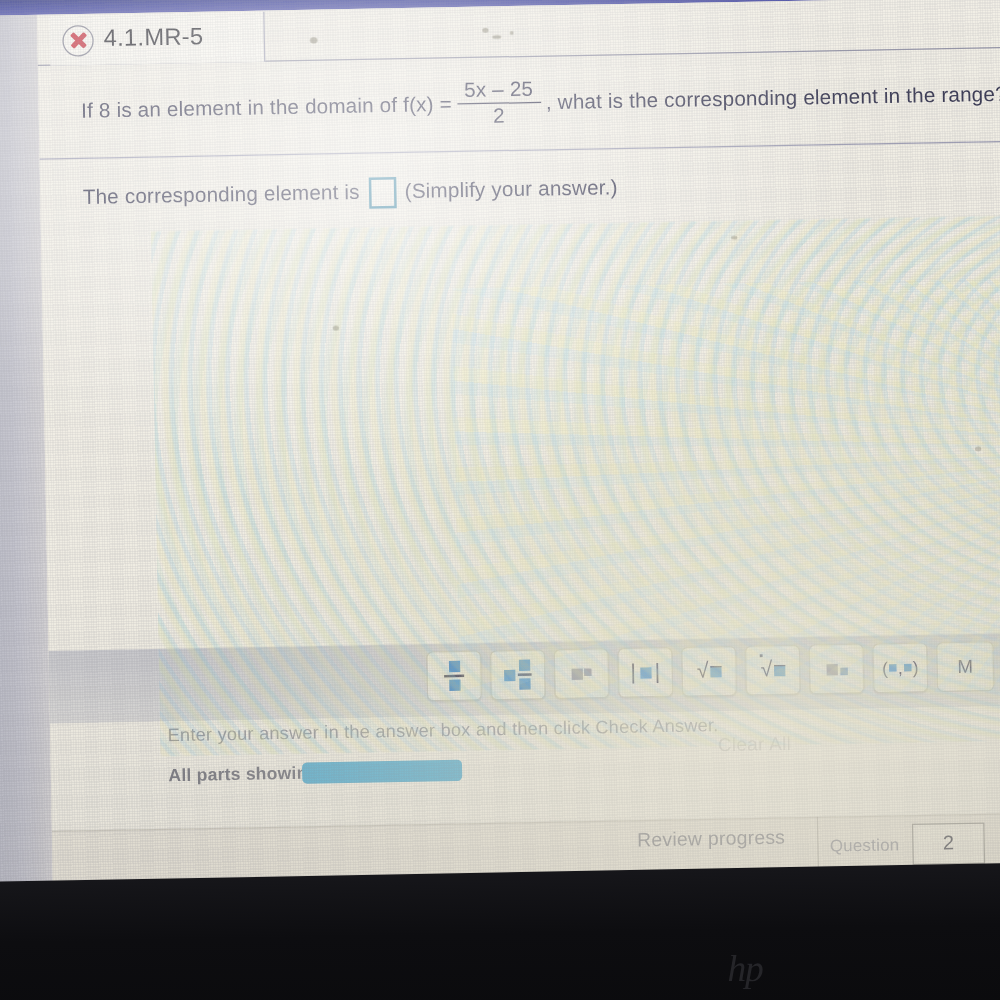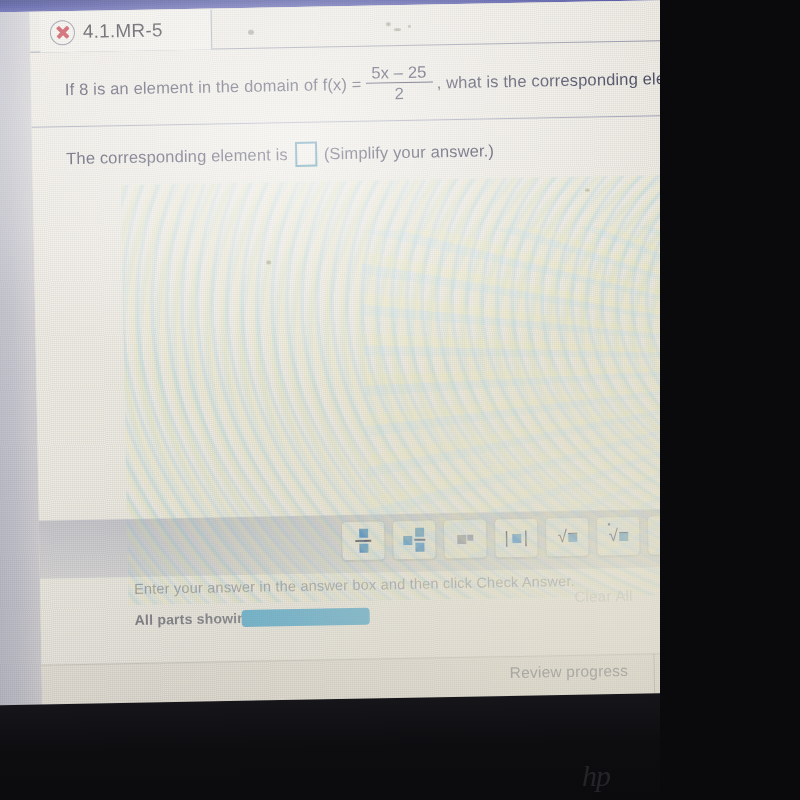--- a/index.html
+++ b/index.html
@@ -7,21 +7,21 @@
   html, body {
     width: 800px; height: 800px;
     overflow: hidden;
     background: #0a0a0c;
     font-family: "Liberation Sans", sans-serif;
   }
 
   
   #photo {
     position: relative;
-    width: 660px; height: 800px;
+    width: 800px; height: 800px;
     overflow: hidden;
     background: #7dd3fc;
   }
 
   
   .bezel {
     position: absolute;
     left: -40px; right: -40px;
     top: 706px; height: 140px;
     background: linear-gradient(180deg,#16161a 0%,#0d0d10 35%,#0a0a0c 100%);

